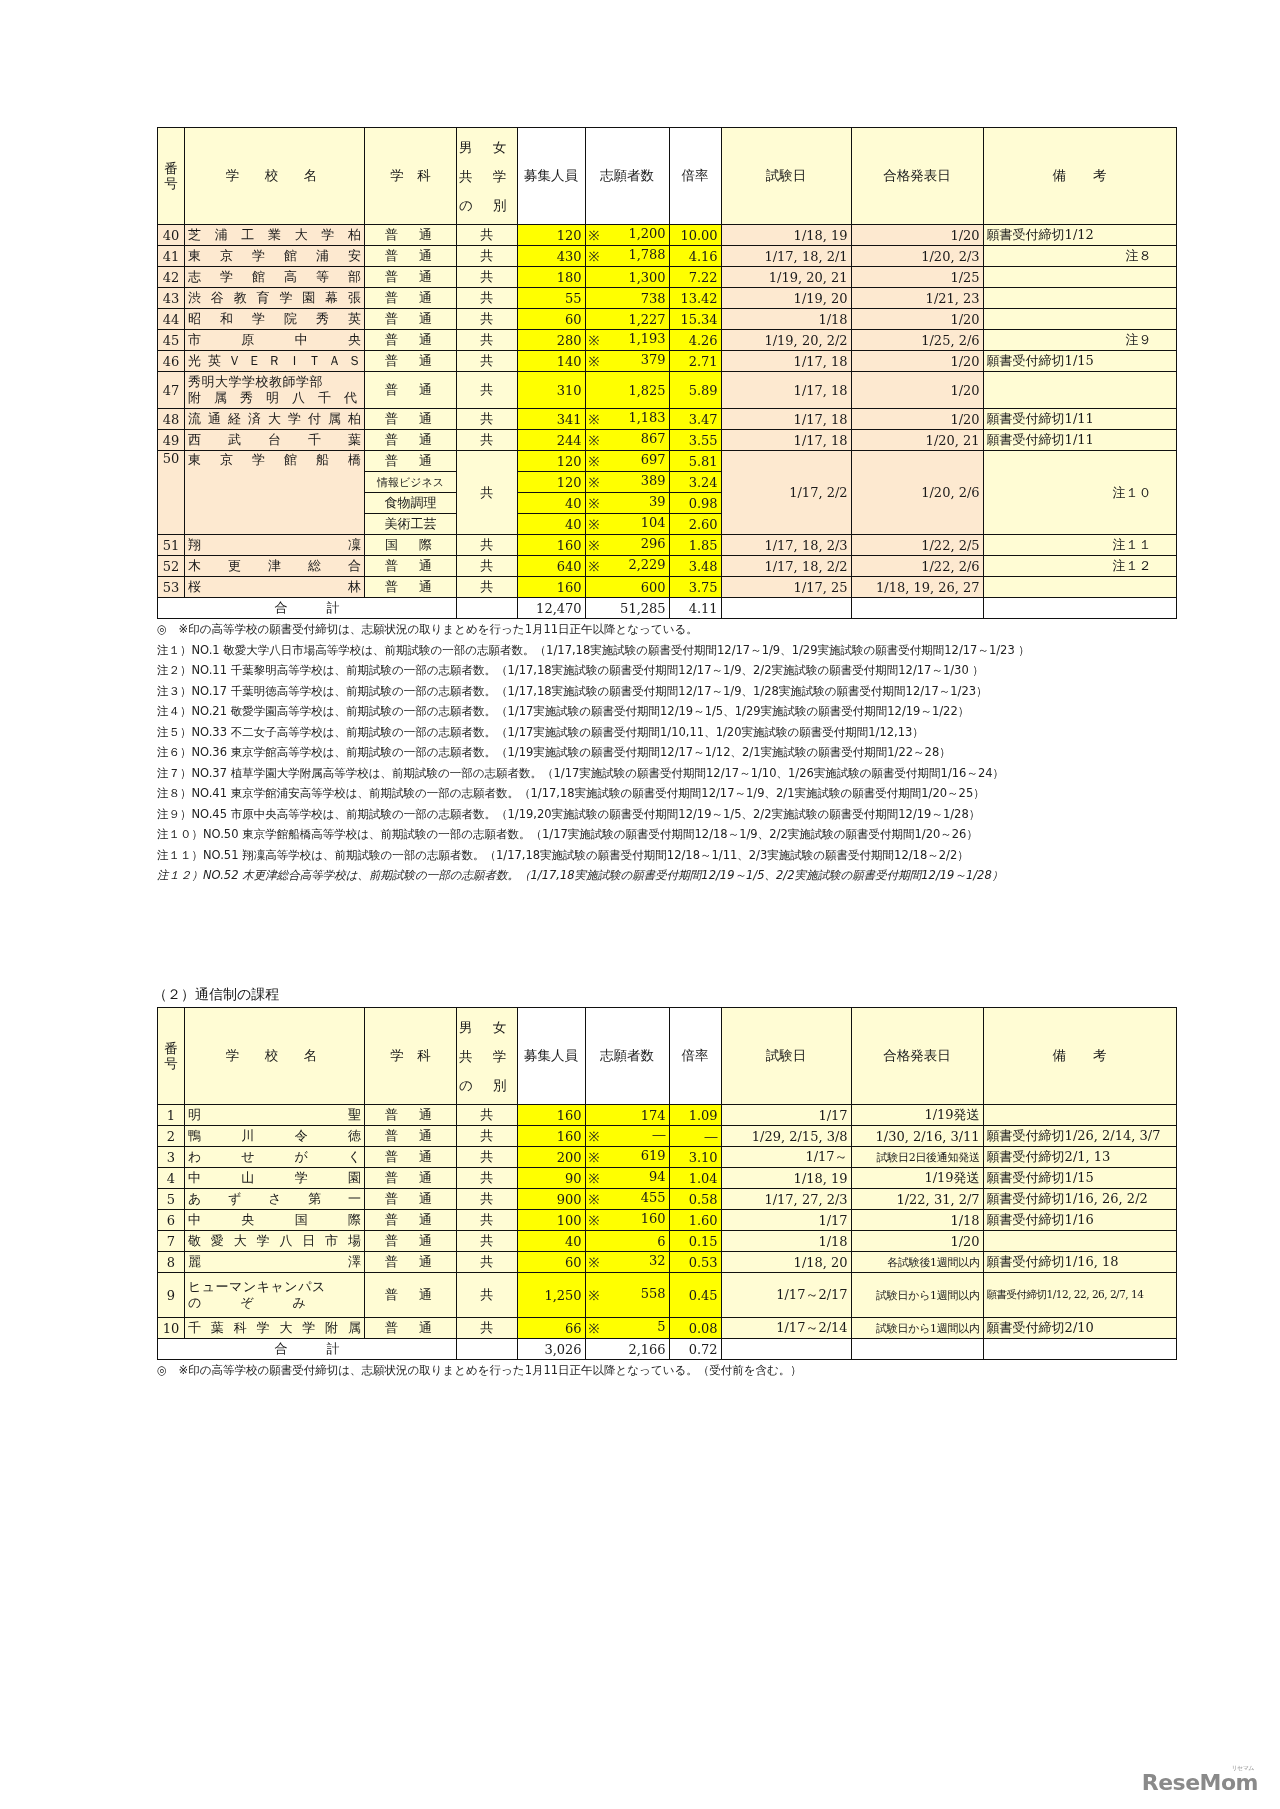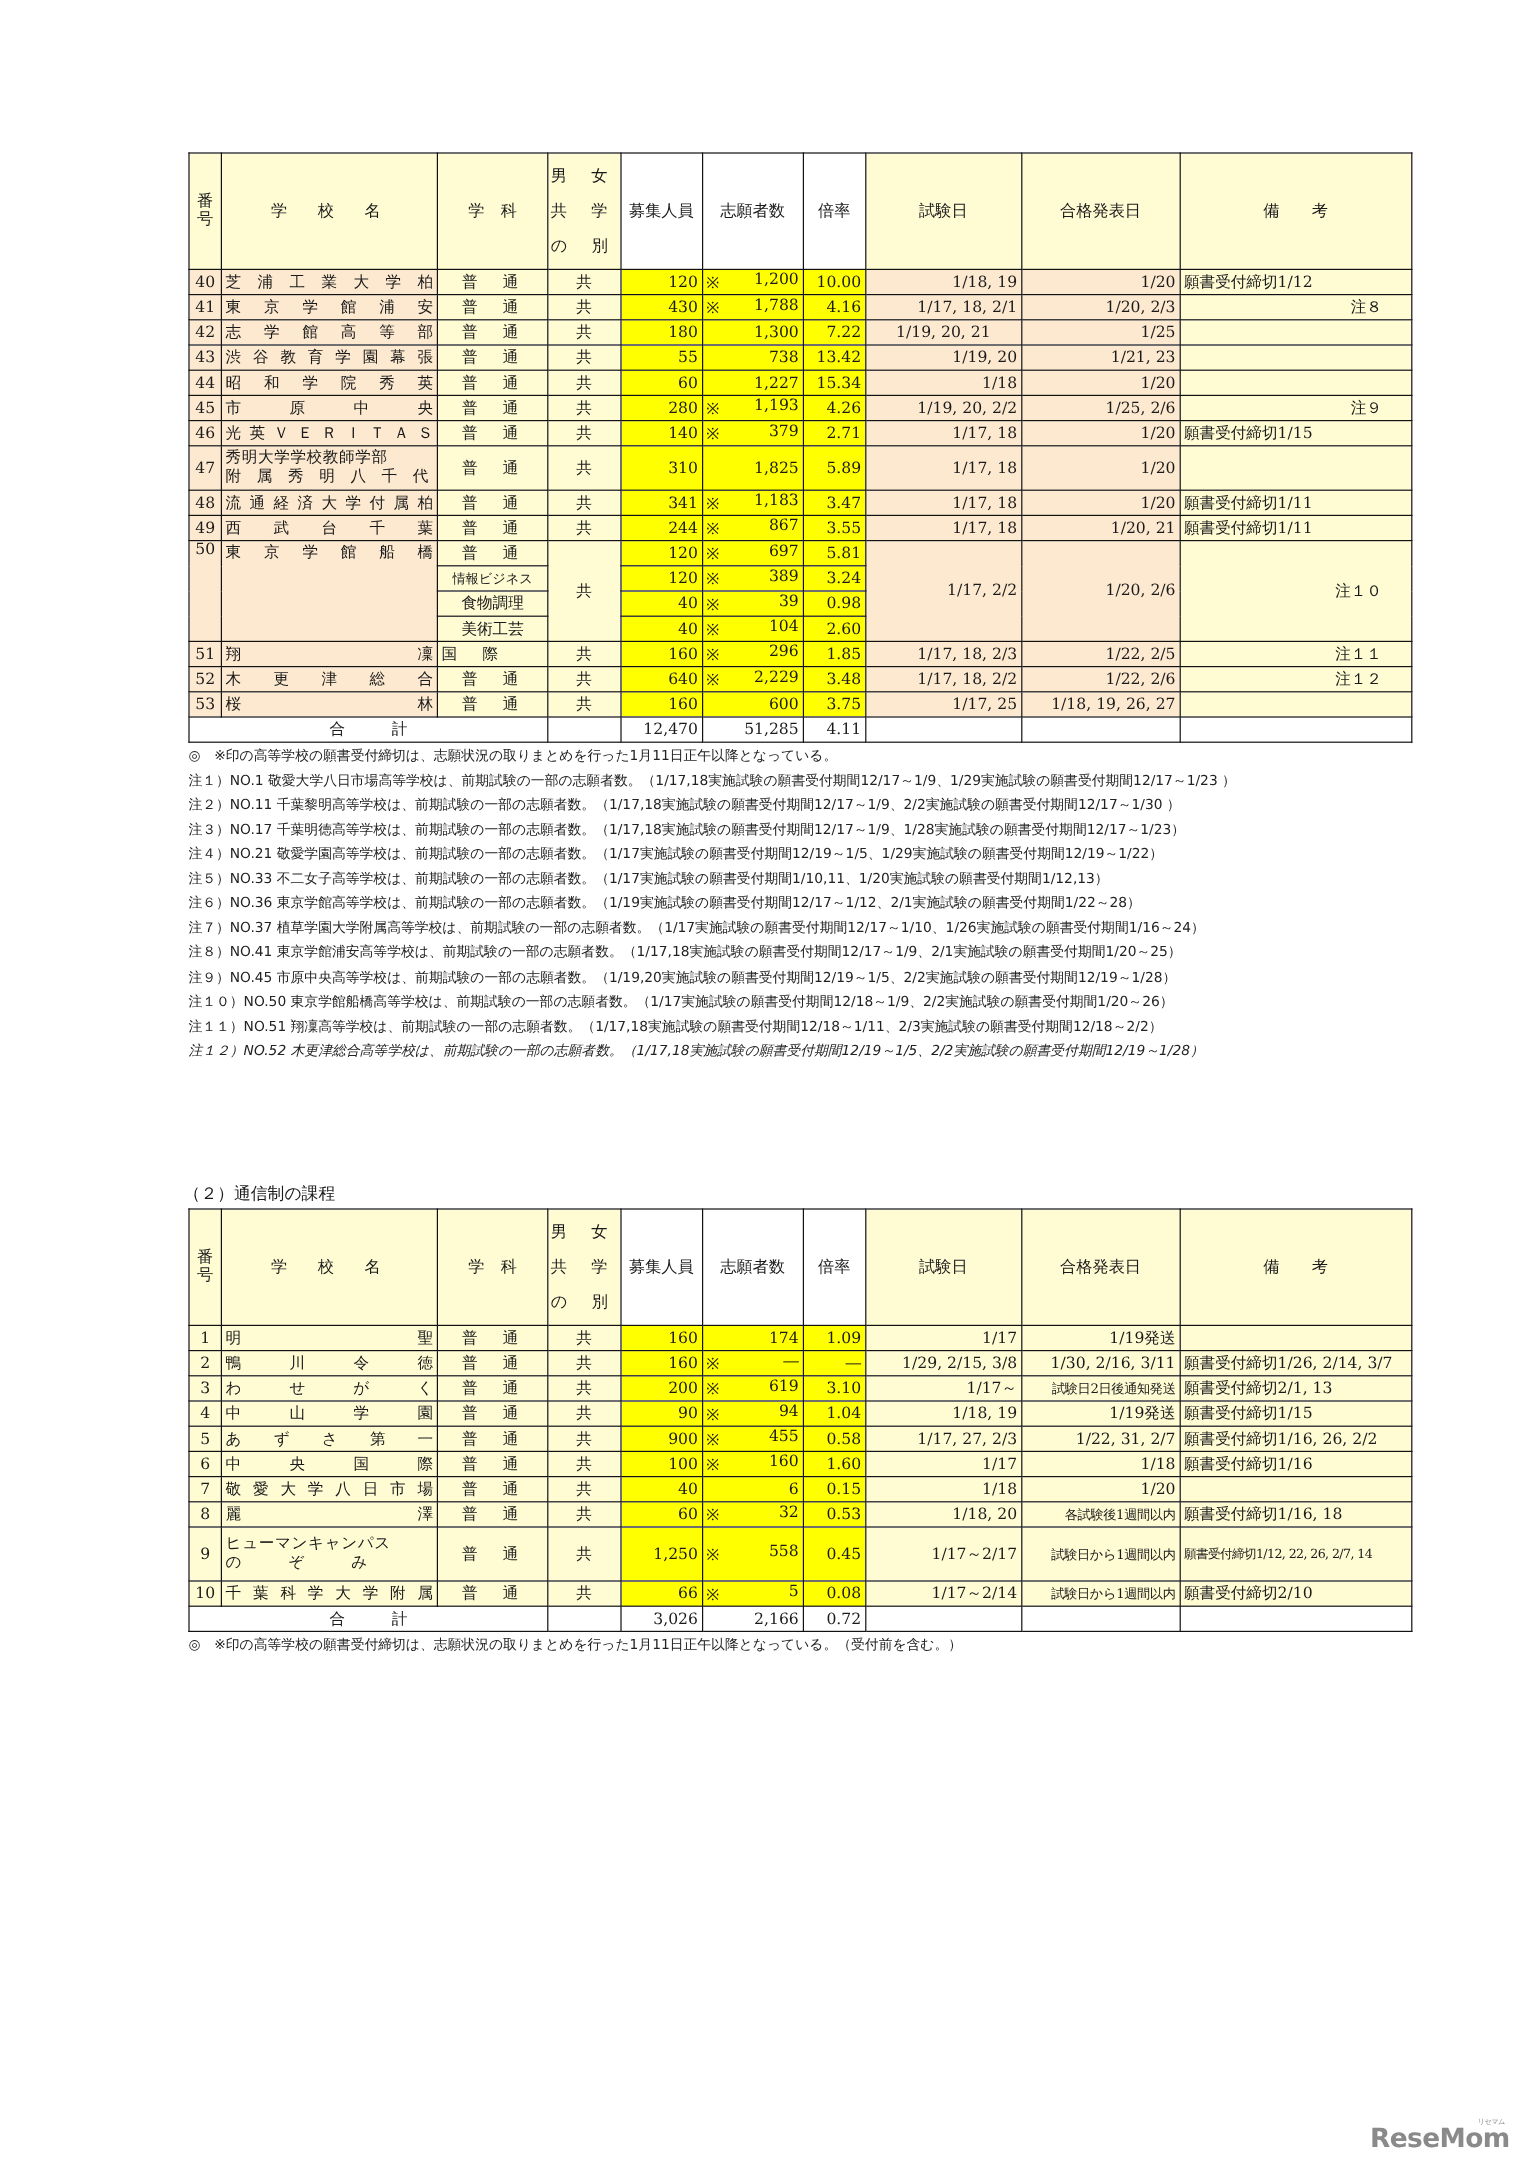--- a/index.html
+++ b/index.html
@@ -157,21 +157,21 @@
         <td class="bg-pale" style="text-align: center; letter-spacing: 4px;">普　通</td>
         <td class="bg-pale" style="text-align: center;">共</td>
         <td class="bg-yel" style="text-align: right;">180</td>
         <td class="bg-yel">
           <div class="app-cell">
             <span></span>
             <span>1,300</span>
           </div>
         </td>
         <td class="bg-yel" style="text-align: right;">7.22</td>
-        <td class="bg-beige" style="text-align: center;">1/19, 20, 21</td>
+        <td class="bg-beige" style="text-align: right;">1/19, 20, 21</td>
         <td class="bg-beige" style="text-align: right;">1/25</td>
         <td class="bg-pale" style="text-align: left;"></td>
       </tr>
       <tr>
         <td class="c-no bg-beige">43</td>
         <td class="bg-beige">
           <div class="spread">
             <span>渋</span>
             <span>谷</span>
             <span>教</span>
@@ -409,21 +409,21 @@
         <td class="bg-yel" style="text-align: right;">2.60</td>
       </tr>
       <tr>
         <td class="c-no bg-beige">51</td>
         <td class="bg-beige">
           <div class="spread">
             <span>翔</span>
             <span>凜</span>
           </div>
         </td>
-        <td class="bg-pale" style="text-align: left; letter-spacing: 4px;">国　際</td>
+        <td class="bg-pale" style="text-align: center; letter-spacing: 4px;">国　際</td>
         <td class="bg-pale" style="text-align: center;">共</td>
         <td class="bg-yel" style="text-align: right;">160</td>
         <td class="bg-yel">
           <div class="app-cell">
             <span>※</span>
             <span>296</span>
           </div>
         </td>
         <td class="bg-yel" style="text-align: right;">1.85</td>
         <td class="bg-beige" style="text-align: right;">1/17, 18, 2/3</td>

